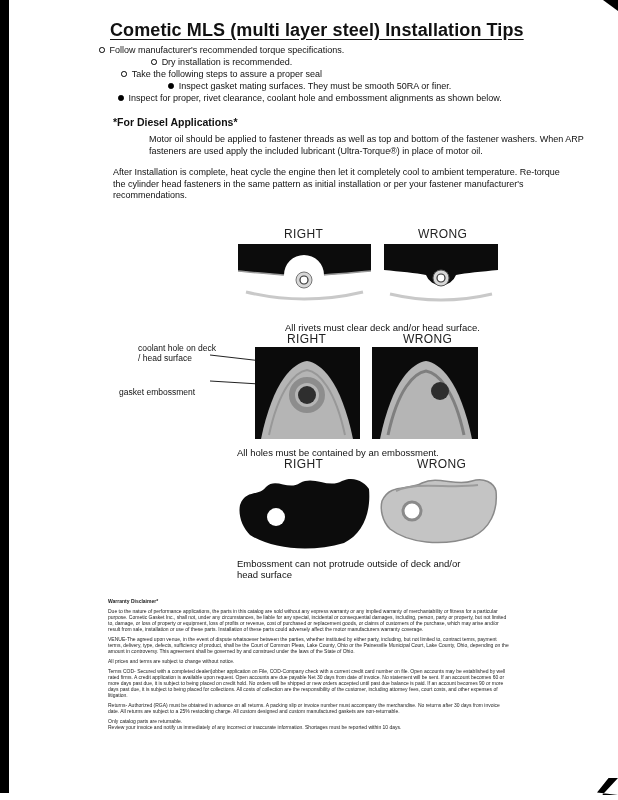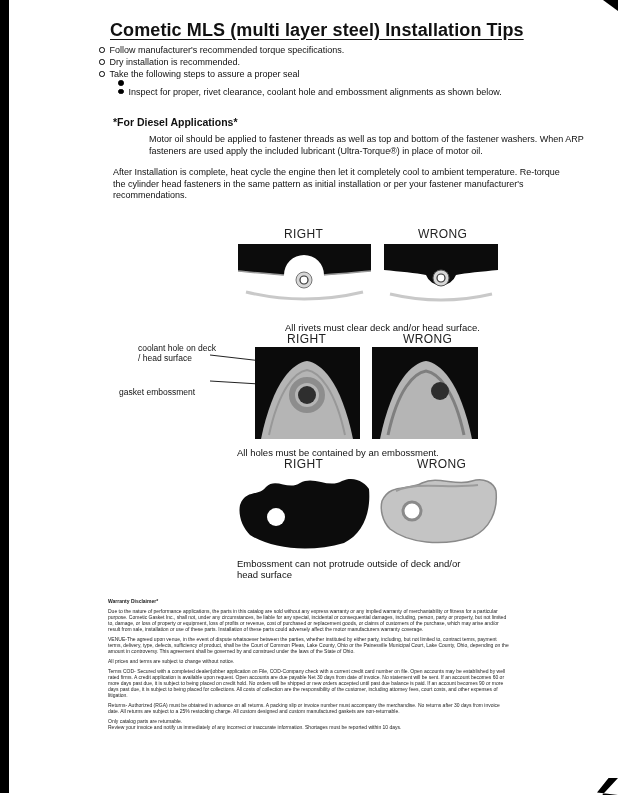--- a/index.html
+++ b/index.html
@@ -10,21 +10,21 @@
   
   .edge-left{position:absolute;left:0;top:0;width:9px;height:793px;background:#000;}
   .corner-tr{position:absolute;right:0;top:0;width:15px;height:11px;background:#000;clip-path:polygon(0 0,100% 0,100% 100%);}
   .corner-br{position:absolute;right:0;bottom:5px;width:21px;height:17px;background:#000;clip-path:polygon(100% 0,25% 100%,100% 100%,0 85%,55% 0);}
   
   .title{position:absolute;left:110px;top:20px;font-size:18px;font-weight:bold;
          text-decoration:underline;text-underline-offset:3px;letter-spacing:.1px;}
   
   .tips{position:absolute;left:99px;top:44px;}
   .subtips{position:absolute;left:118px;top:80px;}
-  .tip{font-size:9px;line-height:12px;display:flex;align-items:center;gap:5px;white-space:nowrap;}
+  .tip{font-size:9px;line-height:12px;display:flex;align-items:center;gap:5px;white-space:nowrap;justify-content:center;}
   .b{flex:0 0 auto;width:3.5px;height:3.5px;border-radius:50%;}
   .b.hollow{border:1px solid #000;}
   .b.solid{background:#000;border:1px solid #000;}
   
   .diesel-h{position:absolute;left:113px;top:116px;font-size:10.5px;font-weight:bold;}
   .para{position:absolute;left:113px;width:448px;font-size:9px;line-height:11.5px;}
   .p1{top:134px;margin-left:36px;}
   .p2{top:167px;}
   .note{position:absolute;left:113px;top:207px;font-size:9px;}
   
@@ -64,20 +64,21 @@
     </div>
     <div class="tip">
       <span class="b hollow"></span>
       <span>Take the following steps to assure a proper seal</span>
     </div>
   </div>
 
   <div class="subtips">
     <div class="tip">
       <span class="b solid"></span>
+      <span>Inspect gasket mating surfaces.  They must be smooth 50RA or finer.</span>
     </div>
     <div class="tip">
       <span class="b solid"></span>
       <span>Inspect for proper, rivet clearance, coolant hole and embossment alignments as shown below.</span>
     </div>
   </div>
 
   <div class="diesel-h">*For Diesel Applications*</div>
   <div class="para p1">Motor oil should be applied to fastener threads as well as top and bottom of the fastener washers. When ARP fasteners are used apply the included lubricant (Ultra-Torque®) in place of motor oil.</div>
   <div class="para p2">After Installation is complete, heat cycle the engine then let it completely cool to ambient temperature. Re-torque the cylinder head fasteners in the same pattern as initial installation or per your fastener manufacturer's recommendations.</div>

